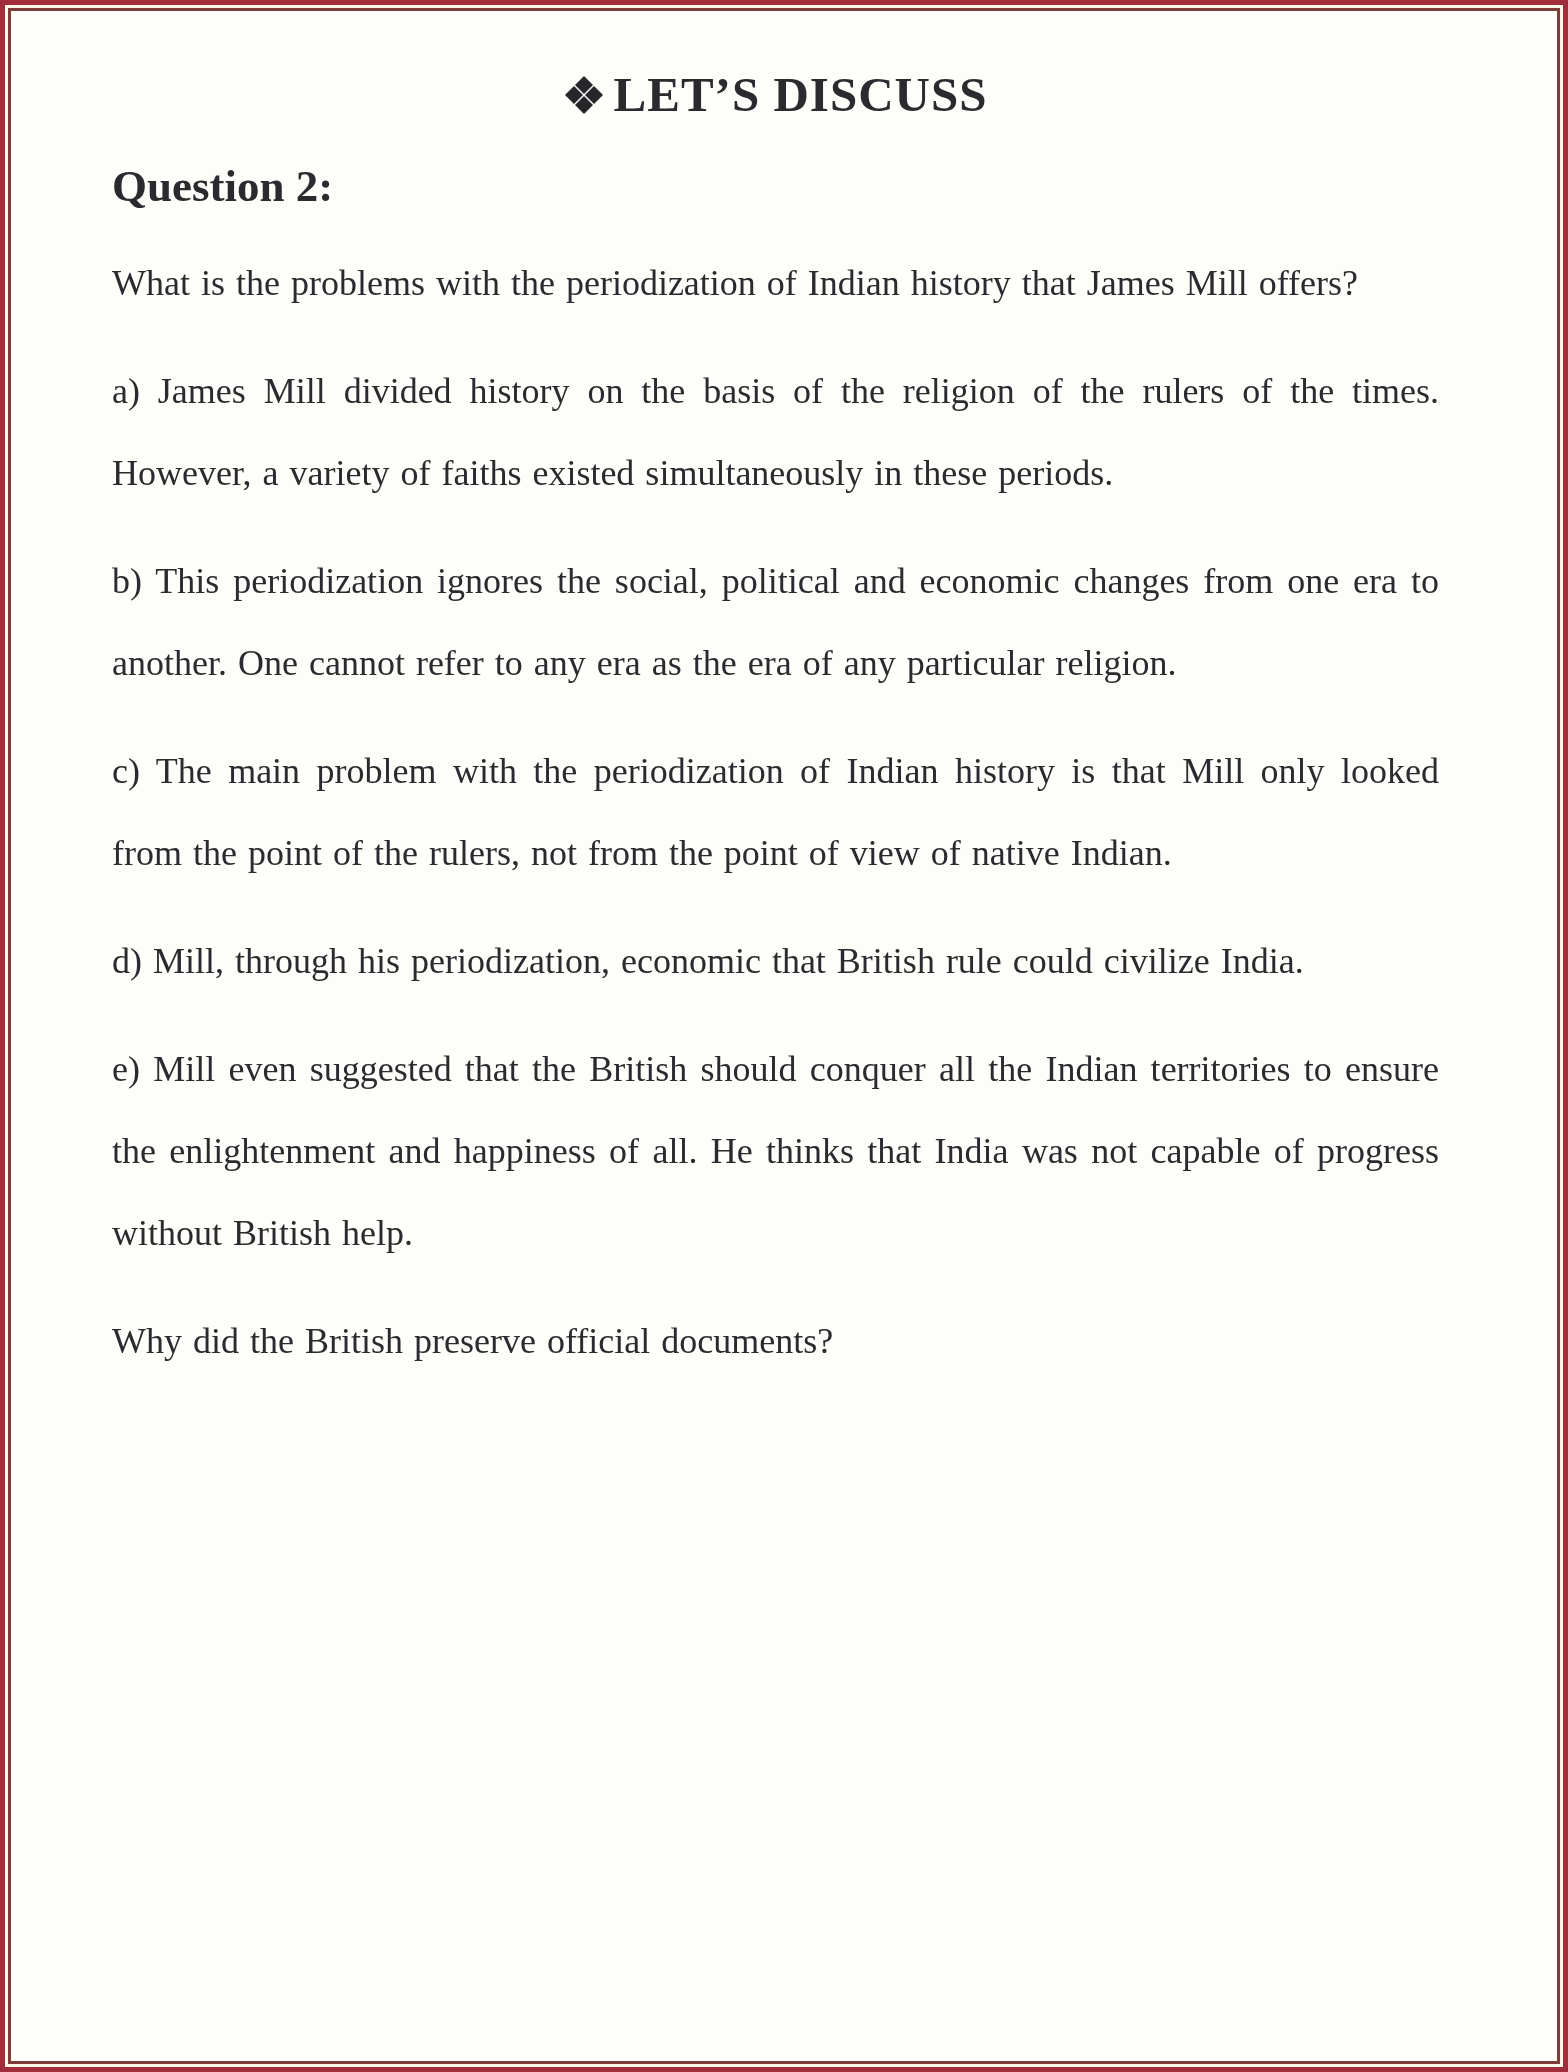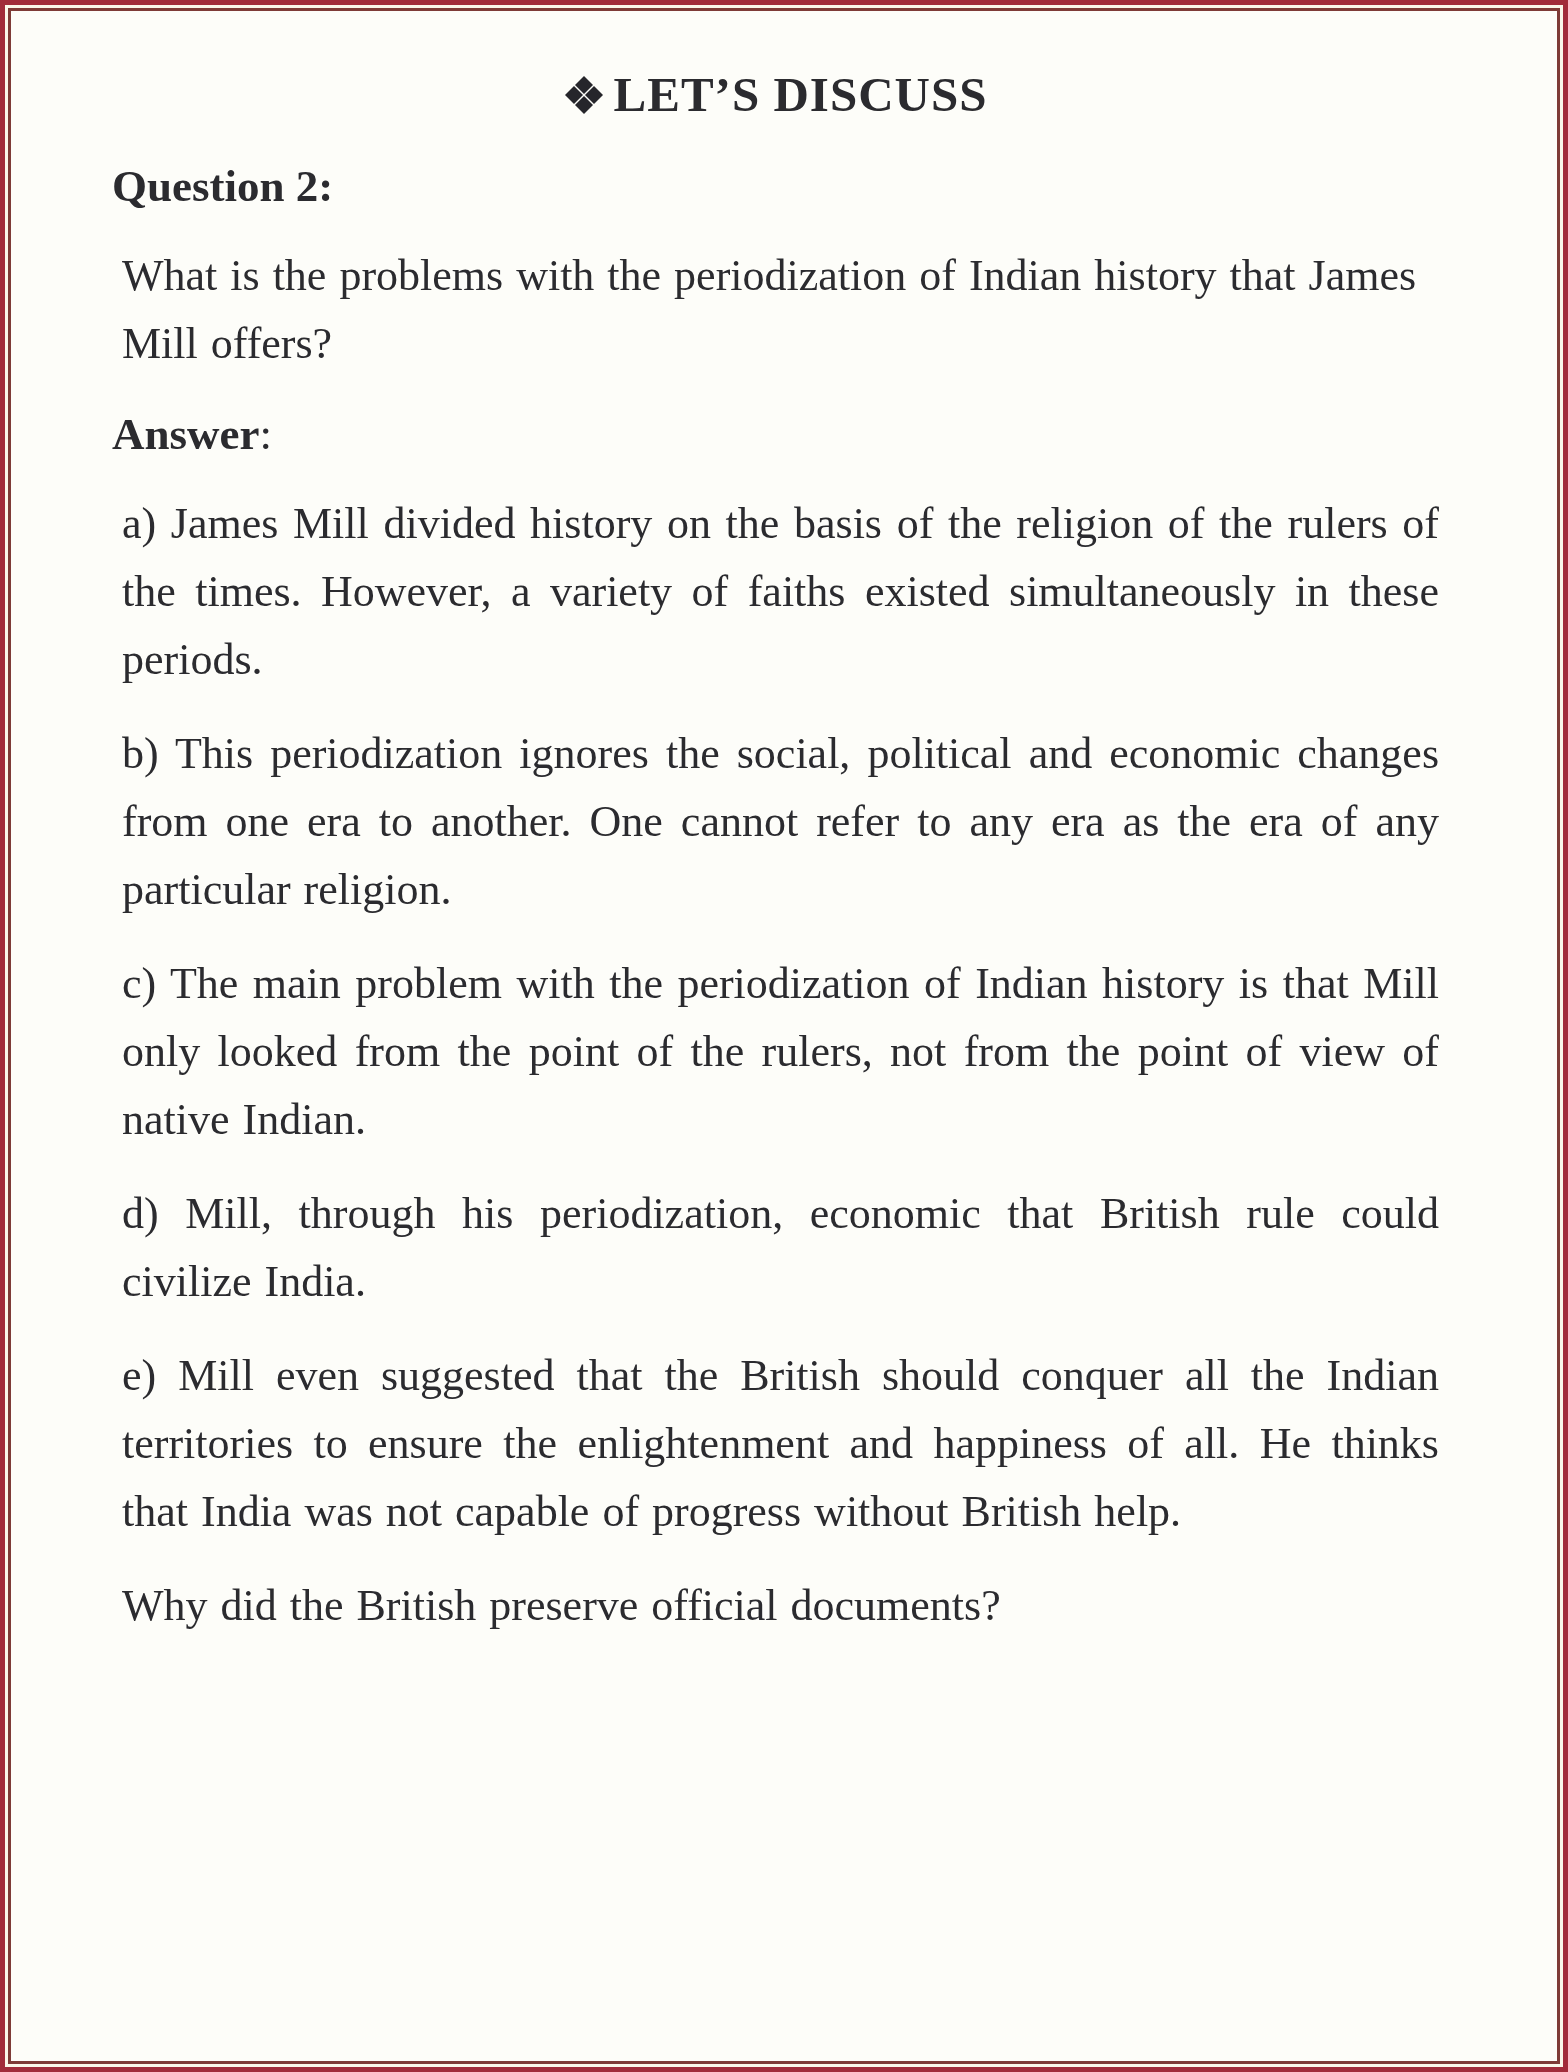--- a/index.html
+++ b/index.html
@@ -37,23 +37,23 @@
     margin-right: 10px;
   }
   .ornament svg { display: block; width: 100%; height: 100%; }
   .subhead {
     margin: 15px 0 26px 0;
     font-size: 45px;
     line-height: 60px;
     font-weight: bold;
   }
   .para {
-    margin: 0 0 26px 10px;
-    font-size: 44px;
-    line-height: 68px;
+    margin: 0 0 26px 0;
+    font-size: 36px;
+    line-height: 82px;
     word-spacing: 2px;
   }
   .justify {
     text-align: justify;
     text-justify: inter-word;
   }
   .colon { font-weight: normal; }
 </style>
 </head>
 <body>
@@ -68,21 +68,20 @@
         <path d="M39 20 L30 11 L21 20 L30 29 Z"></path>
         <path d="M20 39 L11 30 L20 21 L29 30 Z"></path>
       </g>
     </svg></span><span>LET’S DISCUSS</span>
   </h1>
 
   <h2 class="subhead">Question 2:</h2>
 
   <p class="para">What is the problems with the periodization of Indian history that James Mill offers?</p>
 
-  <h2 class="subhead"><span>Answer</span><span class="colon">:</span></h2>
 
   <p class="para justify">a) James Mill divided history on the basis of the religion of the rulers of the times. However, a variety of faiths existed simultaneously in these periods.</p>
 
   <p class="para justify">b) This periodization ignores the social, political and economic changes from one era to another. One cannot refer to any era as the era of any particular religion.</p>
 
   <p class="para justify">c) The main problem with the periodization of Indian history is that Mill only looked from the point of the rulers, not from the point of view of native Indian.</p>
 
   <p class="para justify">d) Mill, through his periodization, economic that British rule could civilize India.</p>
 
   <p class="para justify">e) Mill even suggested that the British should conquer all the Indian territories to ensure the enlightenment and happiness of all. He thinks that India was not capable of progress without British help.</p>

